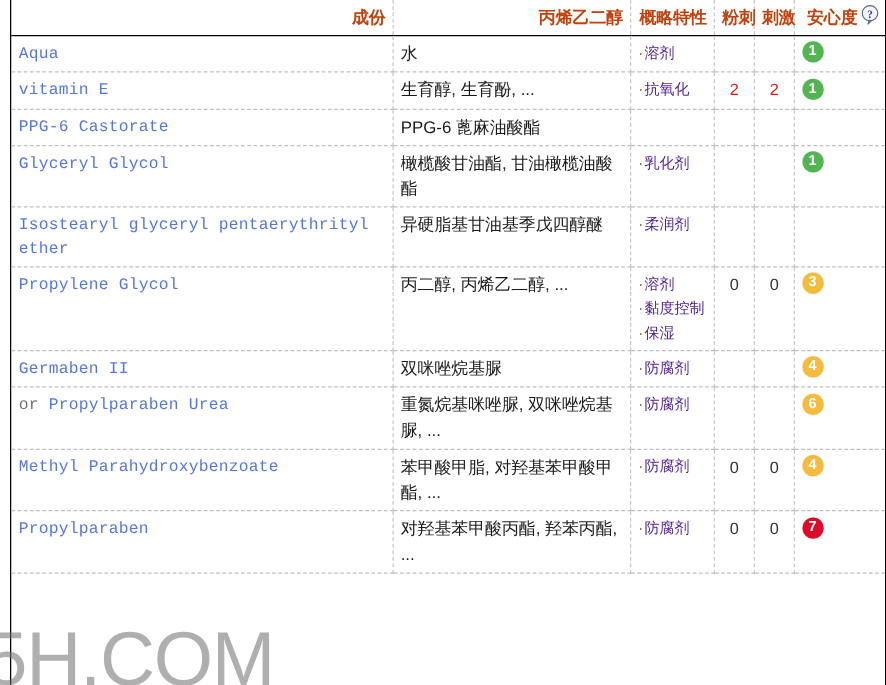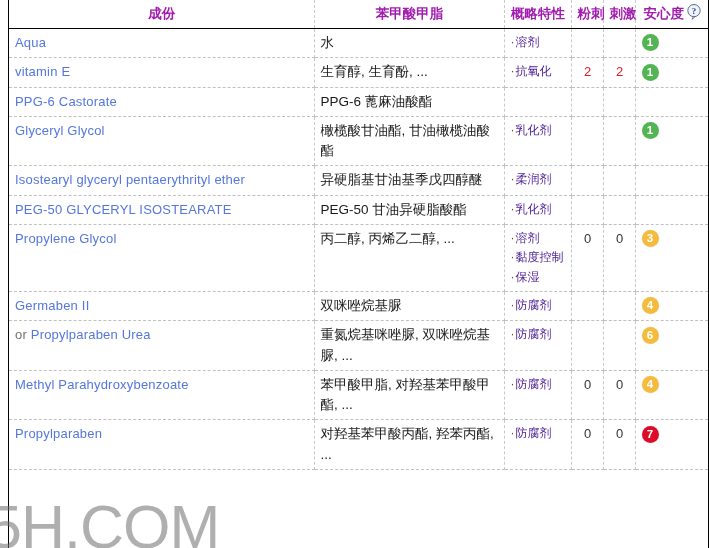--- a/index.html
+++ b/index.html
@@ -66,40 +66,40 @@
     border-right: 1px dashed #c8c8c8;
     border-bottom: 1px dashed #c0c0c0;
     padding: 4px 5px 4px 6px;
     vertical-align: top;
     box-sizing: border-box;
   }
   table.ingredients th {
     border-bottom: 1px solid #000000;
     font-size: 13.5px;
     font-weight: bold;
-    color: #a21caf;
-    text-align: center;
+    color: #c2410c;
+    text-align: right;
     padding-top: 5px;
     padding-bottom: 4px;
     white-space: nowrap;
   }
   table.ingredients th:last-child,
   table.ingredients td:last-child { border-right: none; }
 
   
   col.c-inci   { width: 305px; }
   col.c-cn     { width: 190px; }
   col.c-feat   { width: 67px; }
   col.c-acne   { width: 32px; }
   col.c-irr    { width: 32px; }
   col.c-safe   { width: 73px; }
 
   
   .inci {
-    font-family: Liberation Sans, sans-serif;
+    font-family: Liberation Mono, monospace;
     font-size: 13px;
     color: #5577dd;
     line-height: 1.48;
     letter-spacing: 0.2px;
     word-break: break-word;
   }
   .inci .pre-or { color: #737373; }
 
   .cn {
     font-size: 13.5px;
@@ -183,21 +183,21 @@
     <col class="c-acne">
       <col class="c-irr">
       <col class="c-safe">
   </colgroup>
   <thead>
     <tr>
       <th>
         <span>成份</span>
       </th>
       <th>
-        <span>苯甲酸甲脂</span>
+        <span>丙烯乙二醇</span>
       </th>
       <th>
         <span>概略特性</span>
       </th>
       <th>
         <span>粉刺</span>
       </th>
       <th>
         <span>刺激</span>
       </th>
@@ -253,30 +253,20 @@
         <td class="inci"><span>Isostearyl glyceryl pentaerythrityl ether</span></td>
         <td class="cn">异硬脂基甘油基季戊四醇醚</td>
         <td class="feat">
           <div>柔润剂</div>
         </td>
         <td class="num"></td>
         <td class="num"></td>
         <td class="safecell"></td>
       </tr>
       <tr>
-        <td class="inci"><span>PEG-50 GLYCERYL ISOSTEARATE</span></td>
-        <td class="cn">PEG-50 甘油异硬脂酸酯</td>
-        <td class="feat">
-          <div>乳化剂</div>
-        </td>
-        <td class="num"></td>
-        <td class="num"></td>
-        <td class="safecell"></td>
-      </tr>
-      <tr>
         <td class="inci"><span>Propylene Glycol</span></td>
         <td class="cn">丙二醇, 丙烯乙二醇, ...</td>
         <td class="feat">
           <div>溶剂</div>
           <div>黏度控制</div>
           <div>保湿</div>
         </td>
         <td class="num">0</td>
         <td class="num">0</td>
         <td class="safecell"><span class="badge orange">3</span></td>

